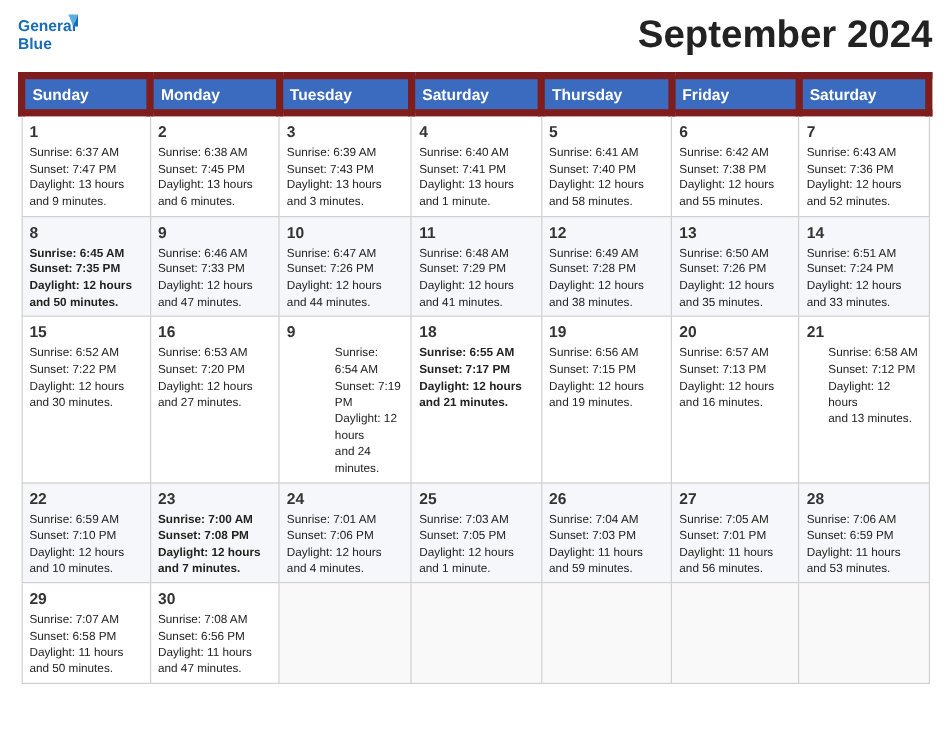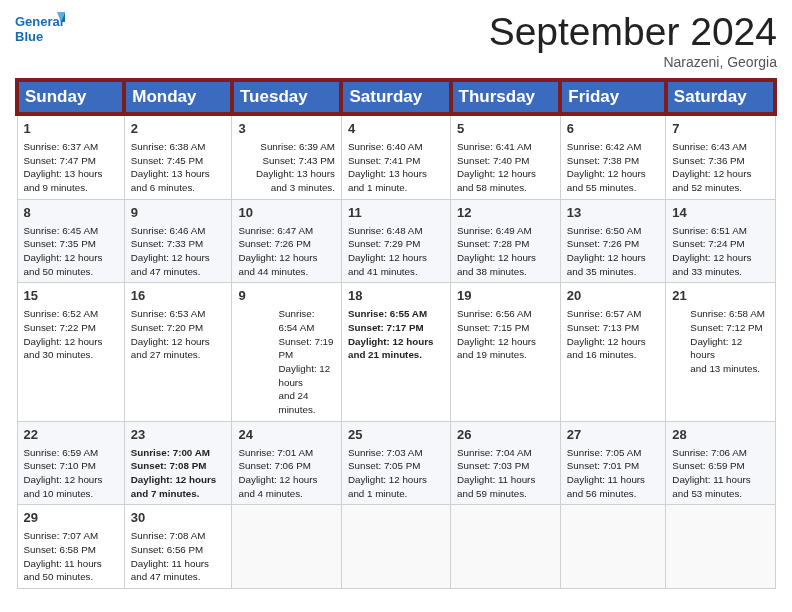--- a/index.html
+++ b/index.html
@@ -23,41 +23,41 @@
     }
     .logo {
       display: flex;
       align-items: center;
       gap: 4px;
     }
     .title-block {
       text-align: right;
     }
     .month-title {
-      font-size: 39px;
-      font-weight: normal;
+      font-size: 32px;
+      font-weight: bold;
       color: #222;
     }
     .location {
       font-size: 14px;
       color: #555;
     }
     .calendar-table {
       width: 100%;
       border-collapse: collapse;
       font-size: 10.5px;
     }
     .calendar-table thead th {
       background: #3a6bbf;
       color: #fff;
       text-align: left;
       padding: 5px 6px;
-      font-size: 17px;
+      font-size: 13px;
       font-weight: bold;
-      border: 4px solid #7f1d1d;
+      border: 6px solid #7f1d1d;
     }
     .calendar-table tbody td {
       vertical-align: top;
       padding: 4px 6px;
       border: 1px solid #d0d0d0;
       height: 80px;
       width: 113px;
       background: #fff;
       color: #333;
       line-height: 1.45;
@@ -88,21 +88,20 @@
     <div class="logo">
     <svg width="50" height="42" viewBox="0 0 50 42" xmlns="http://www.w3.org/2000/svg">
       <text x="0" y="16" font-size="13" font-weight="bold" fill="#1a6cb5" font-family="Arial">General</text>
       <text x="0" y="31" font-size="13" font-weight="bold" fill="#1a6cb5" font-family="Arial">Blue</text>
       <polygon points="42,2 50,2 46,12" fill="#5aaee0"></polygon>
       <polygon points="46,12 50,2 50,12" fill="#1a6cb5"></polygon>
     </svg>
   </div>
     <div class="title-block">
       <div class="month-title">September 2024</div>
-      <div class="location">Narazeni, Georgia</div>
     </div>
   </div>
 
   <table class="calendar-table">
     <thead>
       <tr id="header-row">
           <th>Sunday</th>
           <th>Monday</th>
           <th>Tuesday</th>
           <th>Saturday</th>
@@ -122,21 +121,21 @@
           </td>
           <td>
             <span class="day-number">2</span>
             <div class="day-info" style="white-space: pre-line;">Sunrise: 6:38 AM
 Sunset: 7:45 PM
 Daylight: 13 hours
 and 6 minutes.</div>
           </td>
           <td>
             <span class="day-number">3</span>
-            <div class="day-info" style="white-space: pre-line; text-align: right;">Sunrise: 6:39 AM
+            <div class="day-info" style="white-space: pre-line;">Sunrise: 6:39 AM
 Sunset: 7:43 PM
 Daylight: 13 hours
 and 3 minutes.</div>
           </td>
           <td>
             <span class="day-number">4</span>
             <div class="day-info" style="white-space: pre-line;">Sunrise: 6:40 AM
 Sunset: 7:41 PM
 Daylight: 13 hours
 and 1 minute.</div>
@@ -159,21 +158,21 @@
             <span class="day-number">7</span>
             <div class="day-info" style="white-space: pre-line;">Sunrise: 6:43 AM
 Sunset: 7:36 PM
 Daylight: 12 hours
 and 52 minutes.</div>
           </td>
         </tr>
         <tr>
           <td>
             <span class="day-number">8</span>
-            <div class="day-info" style="white-space: pre-line;">Sunrise: 6:45 AM
+            <div class="day-info" style="white-space: pre-line; font-weight: bold;">Sunrise: 6:45 AM
 Sunset: 7:35 PM
 Daylight: 12 hours
 and 50 minutes.</div>
           </td>
           <td>
             <span class="day-number">9</span>
             <div class="day-info" style="white-space: pre-line;">Sunrise: 6:46 AM
 Sunset: 7:33 PM
 Daylight: 12 hours
 and 47 minutes.</div>

